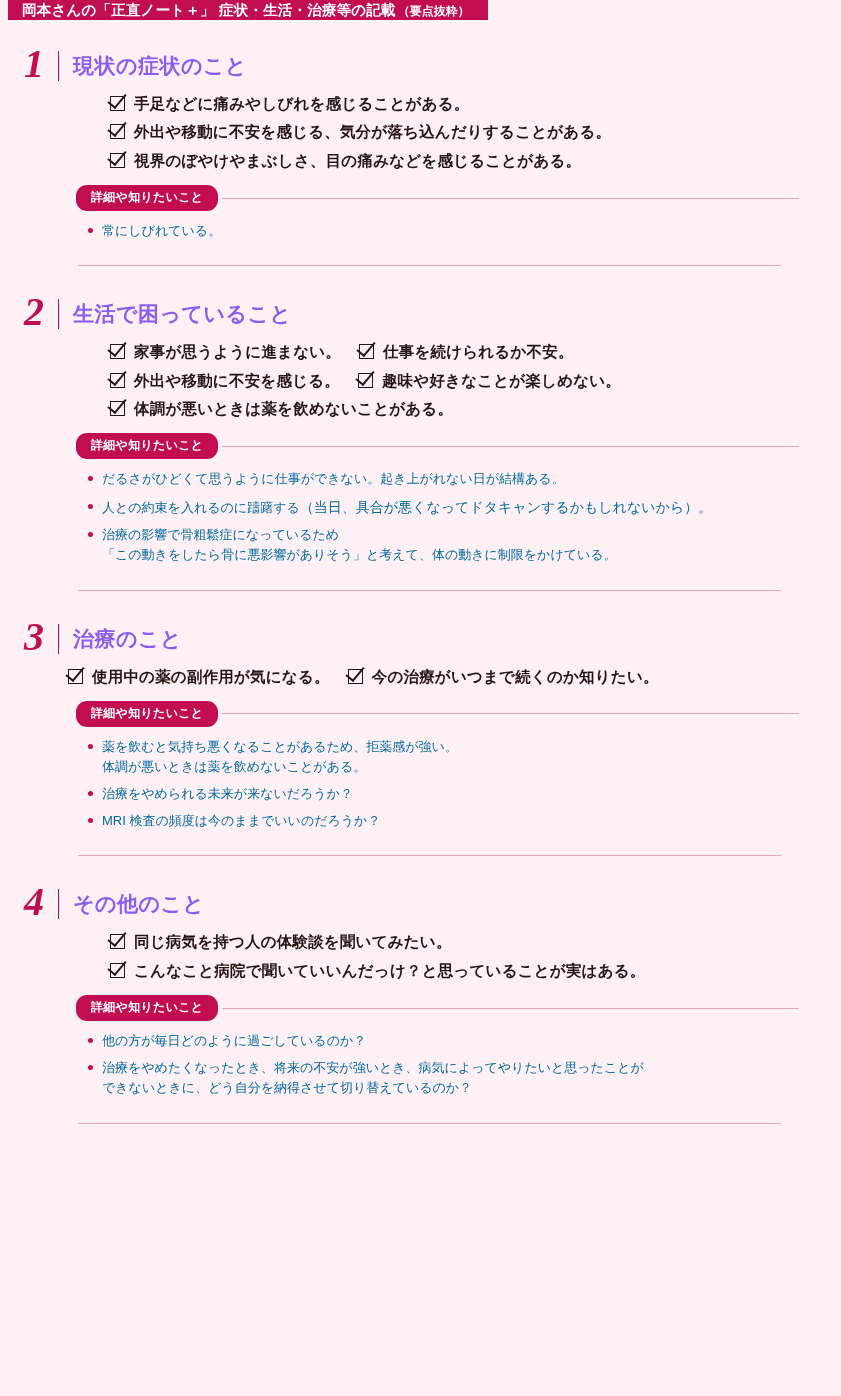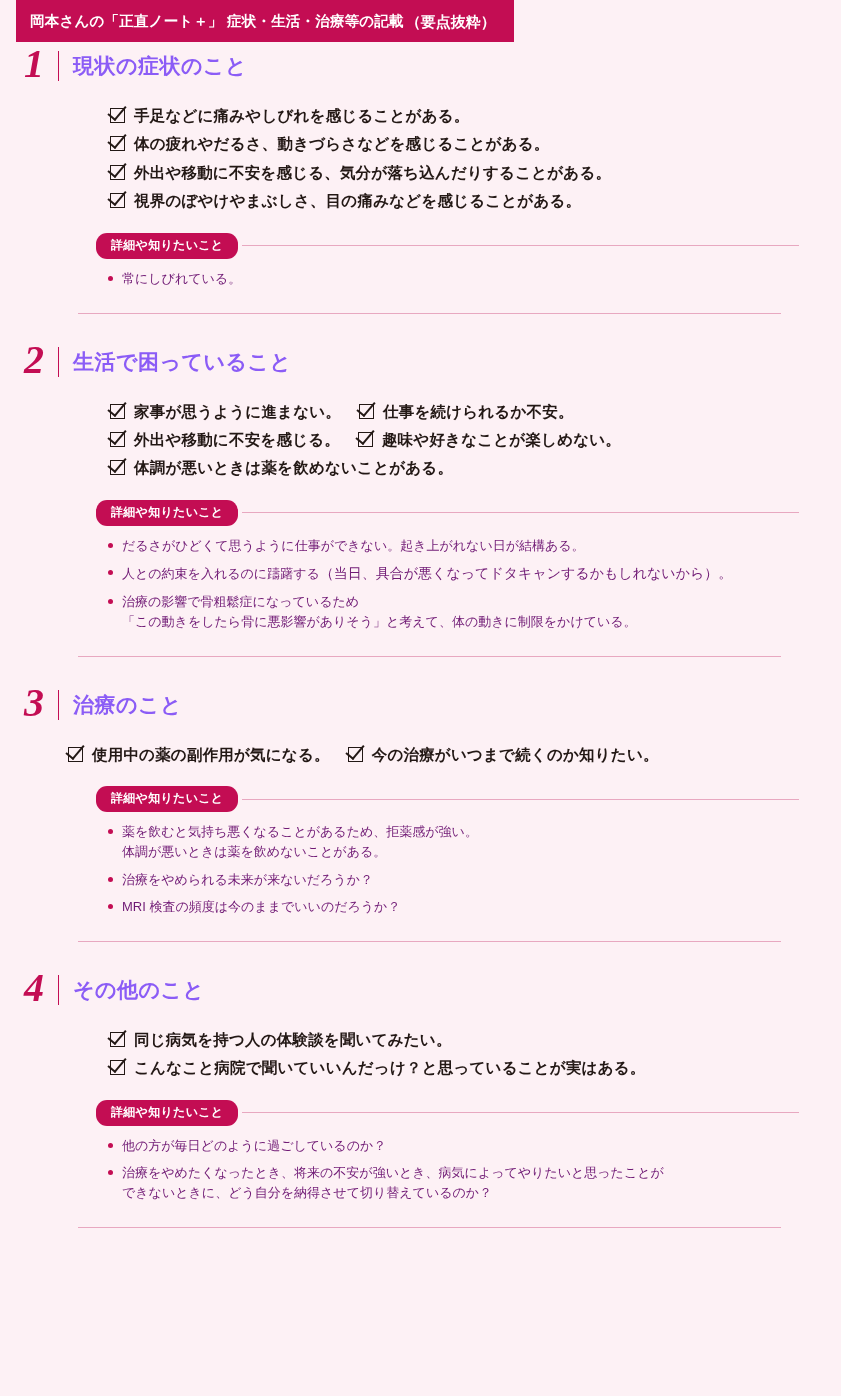--- a/index.html
+++ b/index.html
@@ -15,36 +15,36 @@
   }
   .page {
     width: 841px;
     height: 1396px;
     position: relative;
   }
   
   .header-ribbon {
     position: absolute;
     top: 0;
-    left: 16px;
-    height: 42px;
+    left: 8px;
+    height: 20px;
     padding: 0 18px 0 14px;
     background: #c30d53;
     color: #ffffff;
     display: flex;
     align-items: center;
     white-space: nowrap;
   }
   .header-ribbon .ht-main {
     font-size: 14.5px;
     font-weight: bold;
     letter-spacing: 0.2px;
   }
   .header-ribbon .ht-sub {
-    font-size: 15px;
+    font-size: 12px;
     font-weight: bold;
     margin-left: 2px;
     transform: translateY(1px);
   }
 
   .content {
     position: absolute;
     top: 38px;
     left: 0;
     width: 841px;
@@ -80,21 +80,21 @@
     font-size: 21px;
     font-weight: bold;
     color: #8b5cf6;
     letter-spacing: 0.5px;
   }
 
   
   .checklist {
     padding-left: 110px;
     padding-right: 40px;
-    margin-top: 12px;
+    margin-top: 0;
   }
   .chk-row {
     display: flex;
     align-items: flex-start;
     flex-wrap: nowrap;
     margin-bottom: 9px;
   }
   .chk-item {
     display: flex;
     align-items: flex-start;
@@ -123,23 +123,23 @@
   .chk-text {
     font-size: 15.5px;
     font-weight: bold;
     line-height: 1.25;
     letter-spacing: 0.2px;
     color: #231815;
   }
 
   
   .detail-block {
-    padding-left: 96px;
+    padding-left: 76px;
     padding-right: 42px;
-    margin-top: 22px;
+    margin-top: 15px;
   }
   .detail-head {
     display: flex;
     align-items: center;
   }
   .detail-pill {
     background: #c30d53;
     color: #fff;
     font-size: 12px;
     font-weight: bold;
@@ -158,21 +158,21 @@
     margin: 10px 0 0 0;
     padding: 0 0 0 10px;
     list-style: none;
   }
   .detail-list li {
     position: relative;
     padding-left: 16px;
     font-size: 13px;
     line-height: 1.55;
     margin-bottom: 7px;
-    color: #701a75;
+    color: #0369a1;
   }
   .detail-list li::before {
     content: "";
     position: absolute;
     left: 2px;
     top: 7px;
     width: 5px;
     height: 5px;
     border-radius: 50%;
     background: #c30d53;
@@ -208,26 +208,20 @@
       <div class="checklist">
         <div class="chk-row">
           <div class="chk-item">
             <span class="chk-box"></span>
             <span class="chk-text">手足などに痛みやしびれを感じることがある。</span>
           </div>
         </div>
         <div class="chk-row">
           <div class="chk-item">
             <span class="chk-box"></span>
-            <span class="chk-text">体の疲れやだるさ、動きづらさなどを感じることがある。</span>
-          </div>
-        </div>
-        <div class="chk-row">
-          <div class="chk-item">
-            <span class="chk-box"></span>
             <span class="chk-text">外出や移動に不安を感じる、気分が落ち込んだりすることがある。</span>
           </div>
         </div>
         <div class="chk-row">
           <div class="chk-item">
             <span class="chk-box"></span>
             <span class="chk-text">視界のぼやけやまぶしさ、目の痛みなどを感じることがある。</span>
           </div>
         </div>
       </div>

